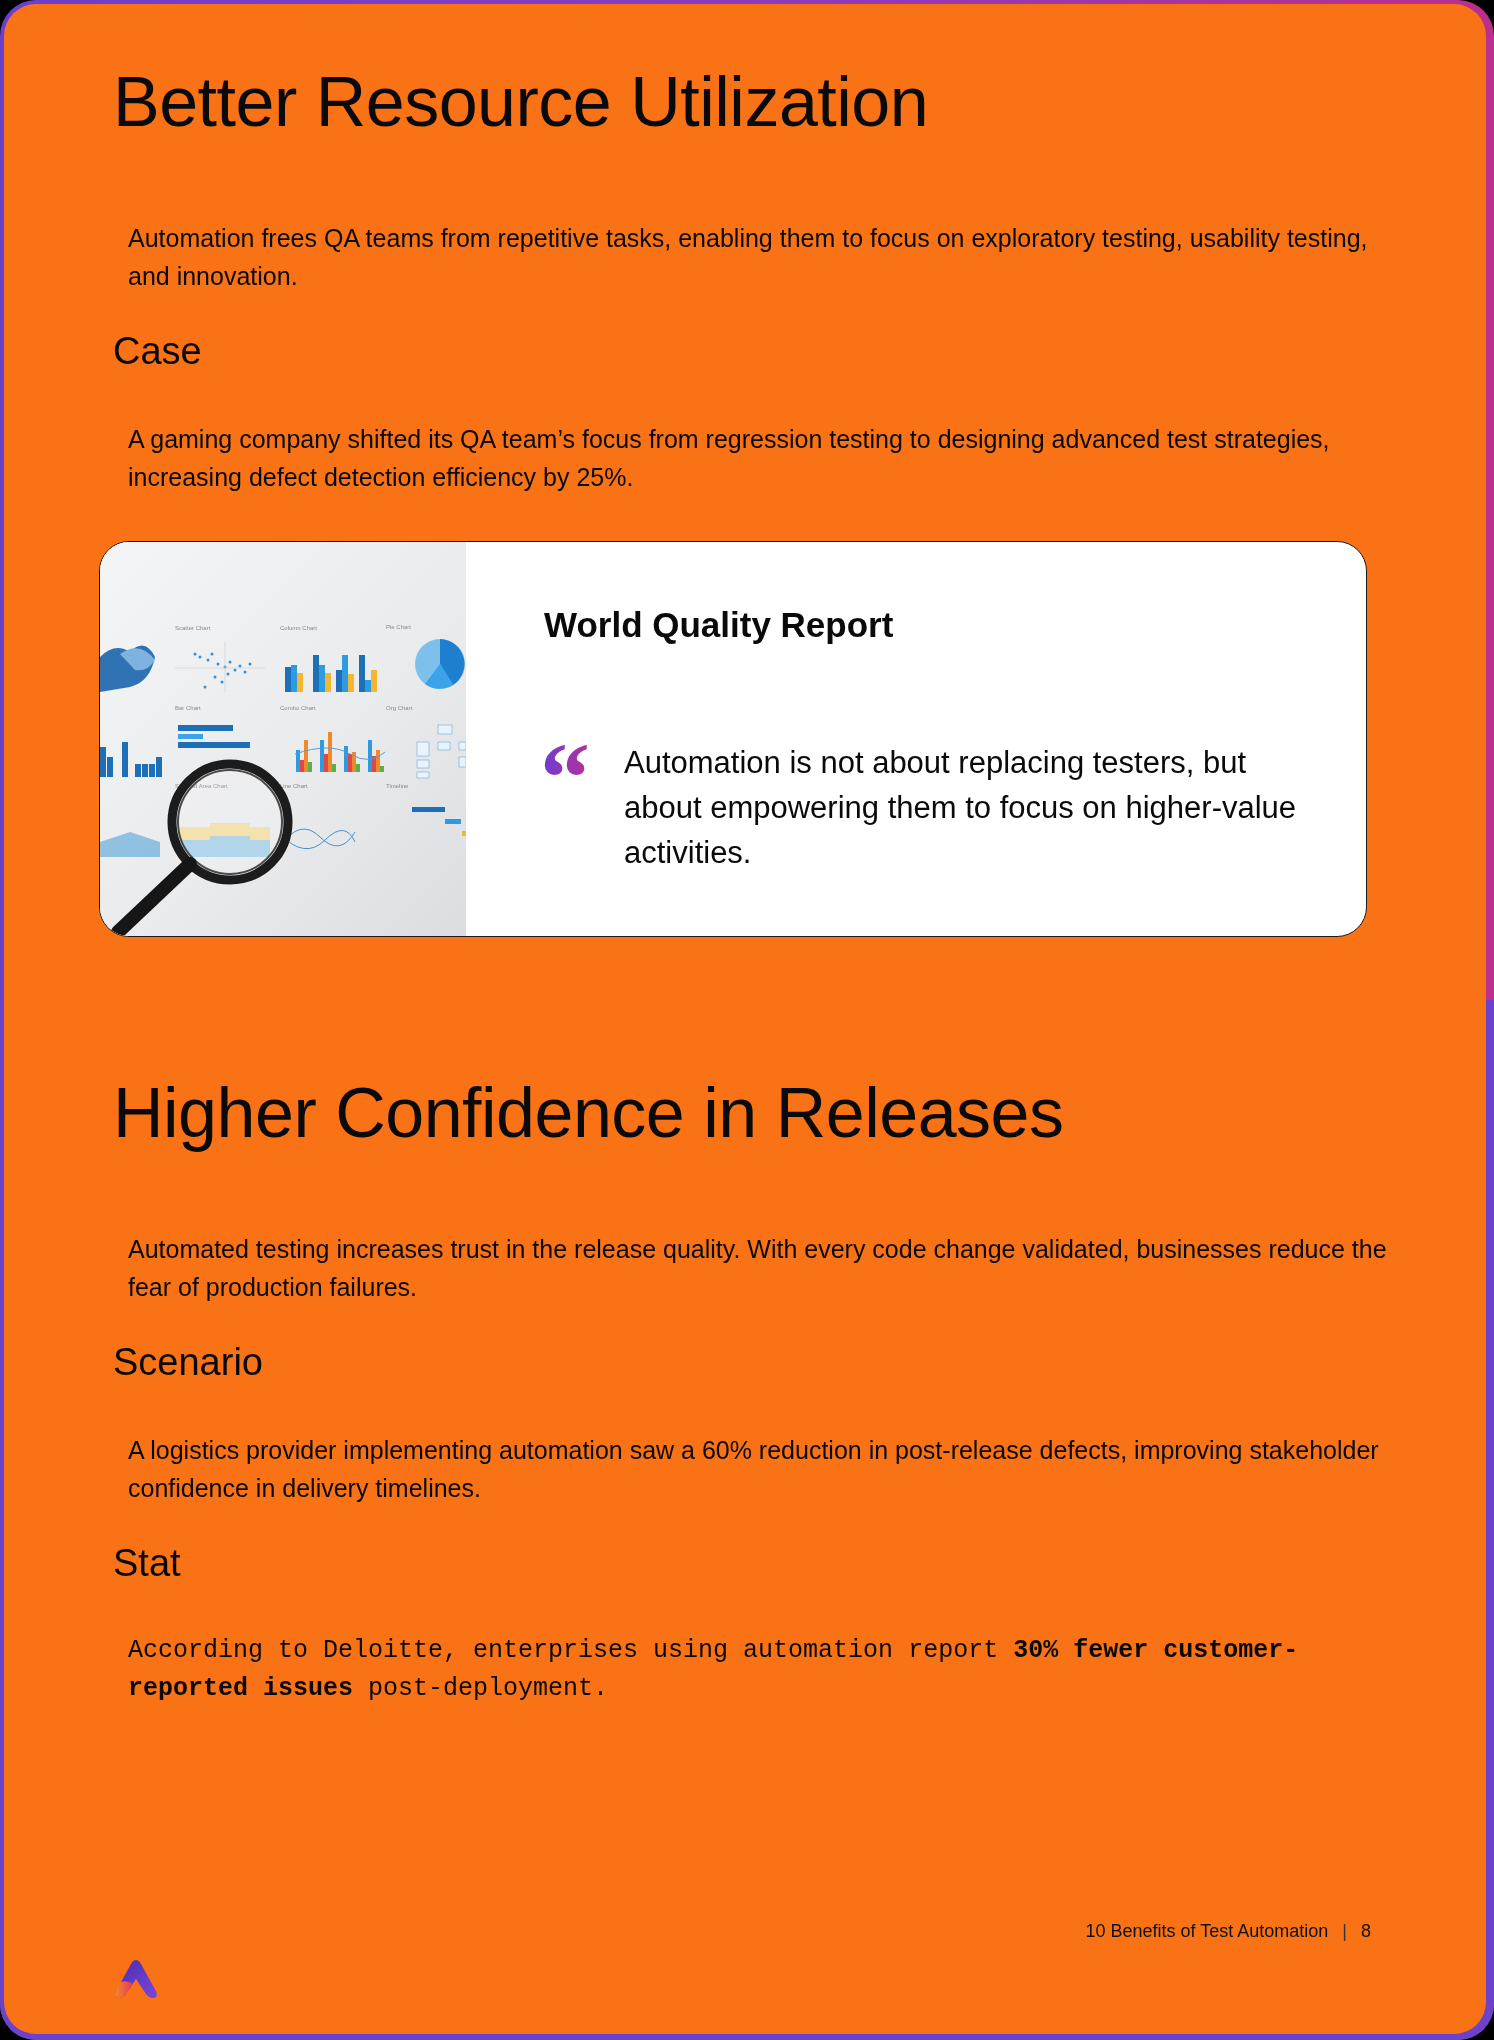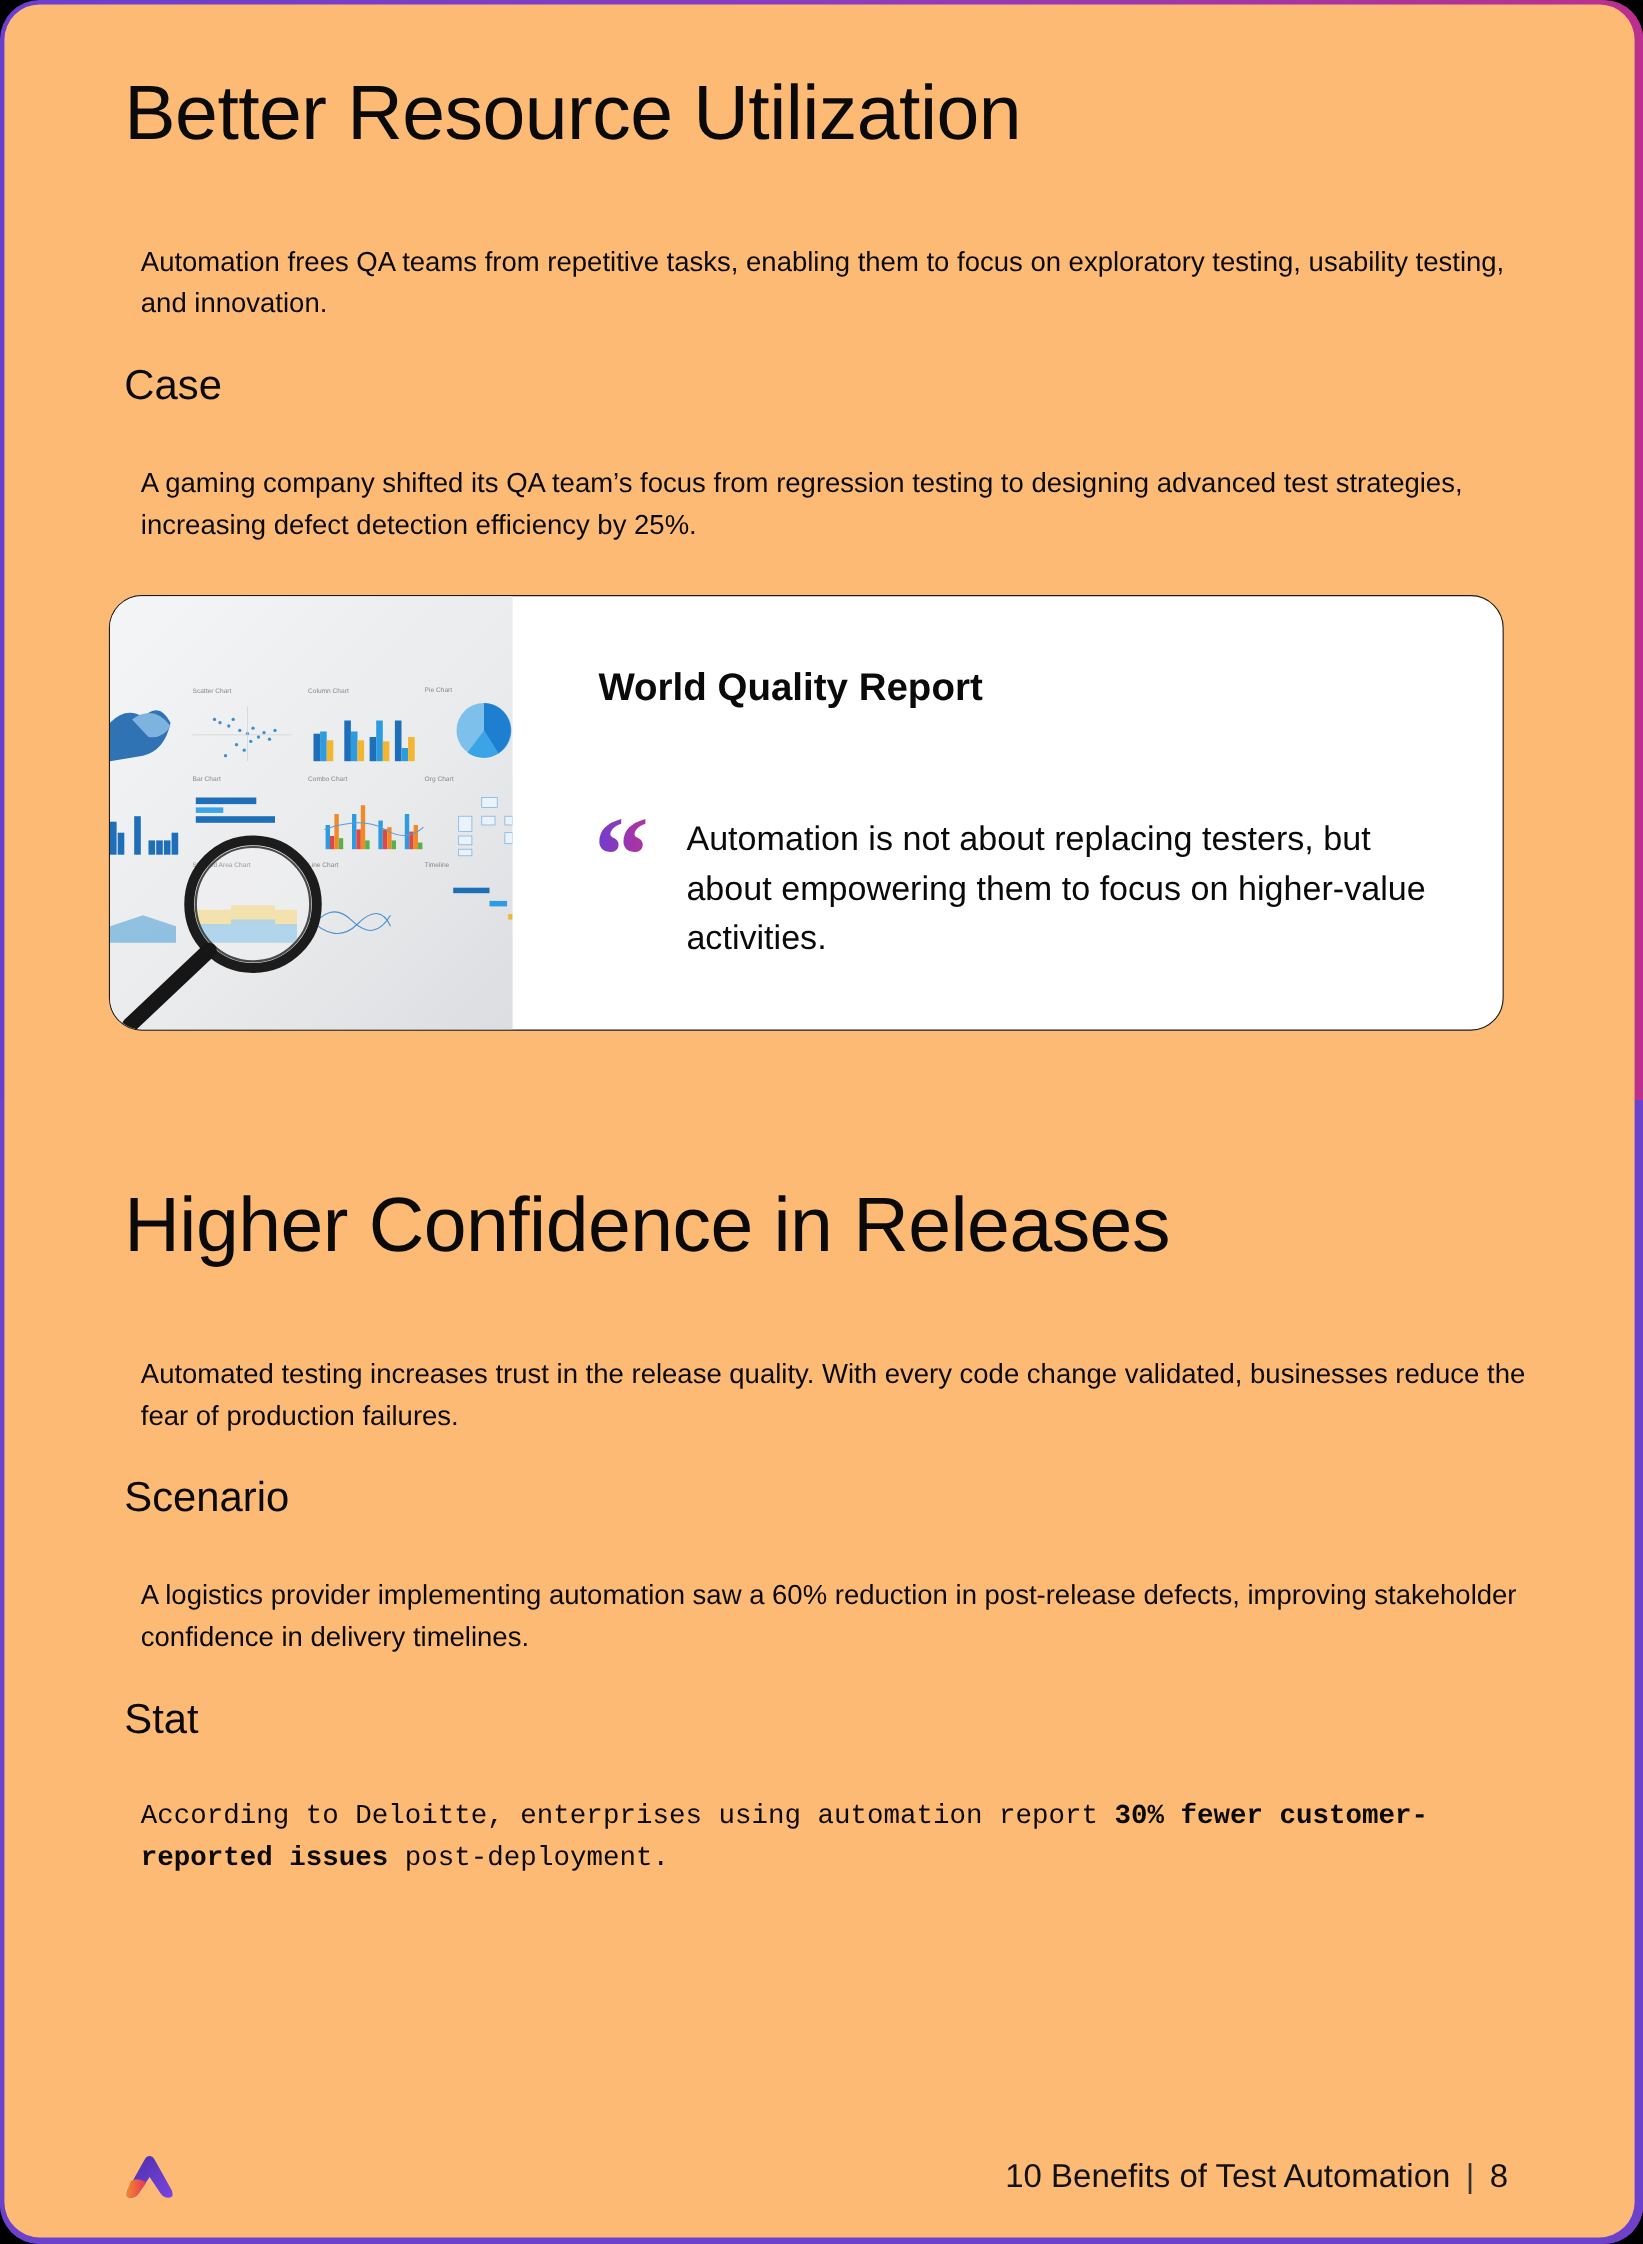--- a/index.html
+++ b/index.html
@@ -9,40 +9,40 @@
     border-radius:36px;
     background:linear-gradient(90deg,#6a3fd0 0%,#8a3cc0 50%,#bb2f8d 100%);
   }
   .frame-bottom {
     position:absolute; left:0; top:1000px; width:1494px; height:1040px;
     border-radius:0 0 36px 36px;
     background:#6c41cc;
   }
   .page {
     position:absolute; left:4px; top:4px; width:1482px; height:2030px;
-    background:#fdba74; border-radius:32px; overflow:hidden;
+    background:#f97316; border-radius:32px; overflow:hidden;
   }
   .c { position:absolute; left:109px; color:#0a0a0a; }
   h1 { margin:0; font-weight:400; font-size:70px; letter-spacing:-0.5px; line-height:1.1; }
   h2 { margin:0; font-weight:400; font-size:38px; line-height:1.2; }
   p  { margin:15px; font-size:25px; line-height:38px; width:1280px; }
   .card {
     position:absolute; left:95px; top:537px; width:1266px; height:394px;
     border:1.5px solid #1a1a1a; border-radius:30px; overflow:hidden; background:#fff;
   }
   .card-img {
     position:absolute; left:0; top:0; width:366px; height:394px;
     background:linear-gradient(135deg,#f4f5f6 0%,#e9eaec 60%,#dcdde0 100%);
     overflow:hidden;
   }
   .card-title { position:absolute; left:444px; top:63px; font-weight:700; font-size:35px; color:#0a0a0a; }
   .quote-mark { position:absolute; left:440px; top:186px; font-size:100px; line-height:1; font-family:"Liberation Serif", serif; font-weight:700;
     background:linear-gradient(90deg,#6a3fd0,#b8309a); -webkit-background-clip:text; background-clip:text; color:transparent; }
   .quote-text { position:absolute; left:524px; top:198px; width:680px; font-size:31px; line-height:45px; color:#0a0a0a; }
-  .footer-title { position:absolute; right:115px; top:1958px; font-size:30px; color:#111;text-align:right; }
+  .footer-title { position:absolute; right:115px; top:1917px; font-size:18px; color:#111;text-align:right; }
   .footer-title .sep { color:#333; margin:0 14px; }
 </style>
 </head>
 <body>
 
 <div class="frame"></div>
 <div class="frame-bottom"></div>
 
 <div class="page">
 

